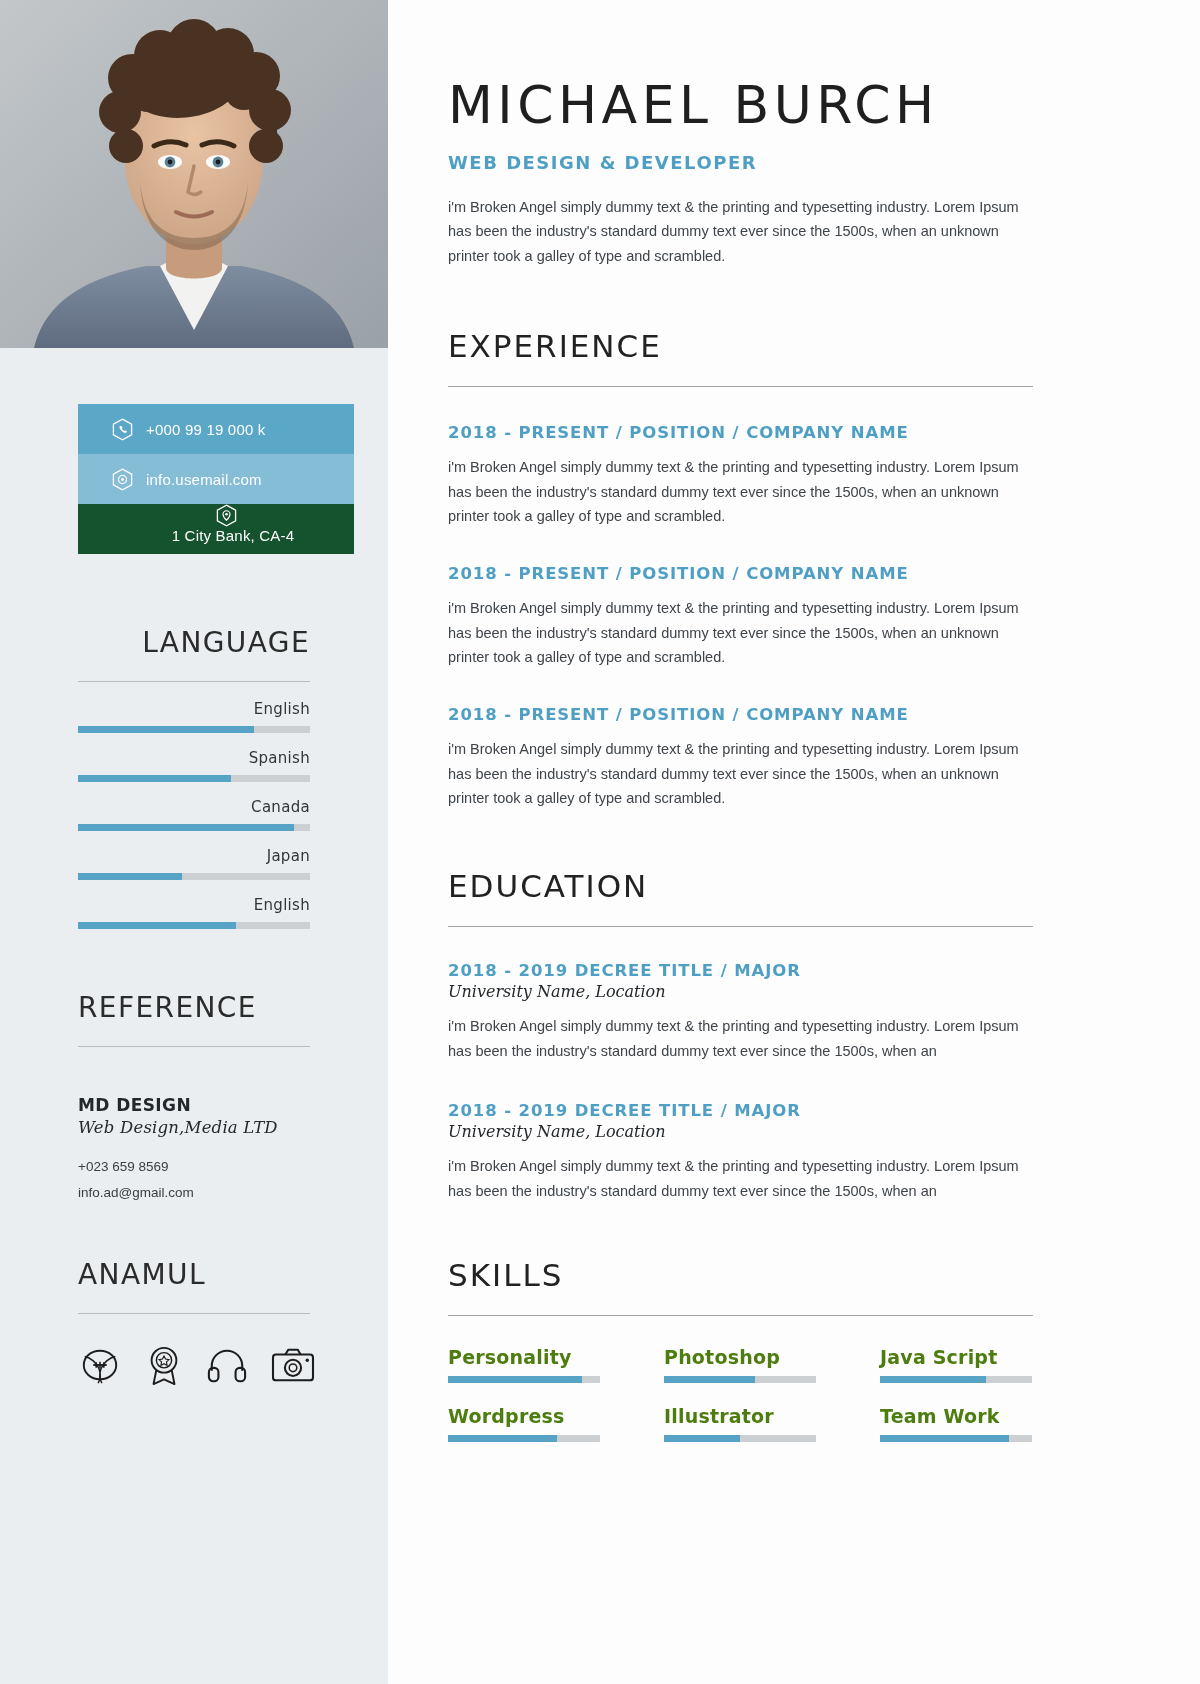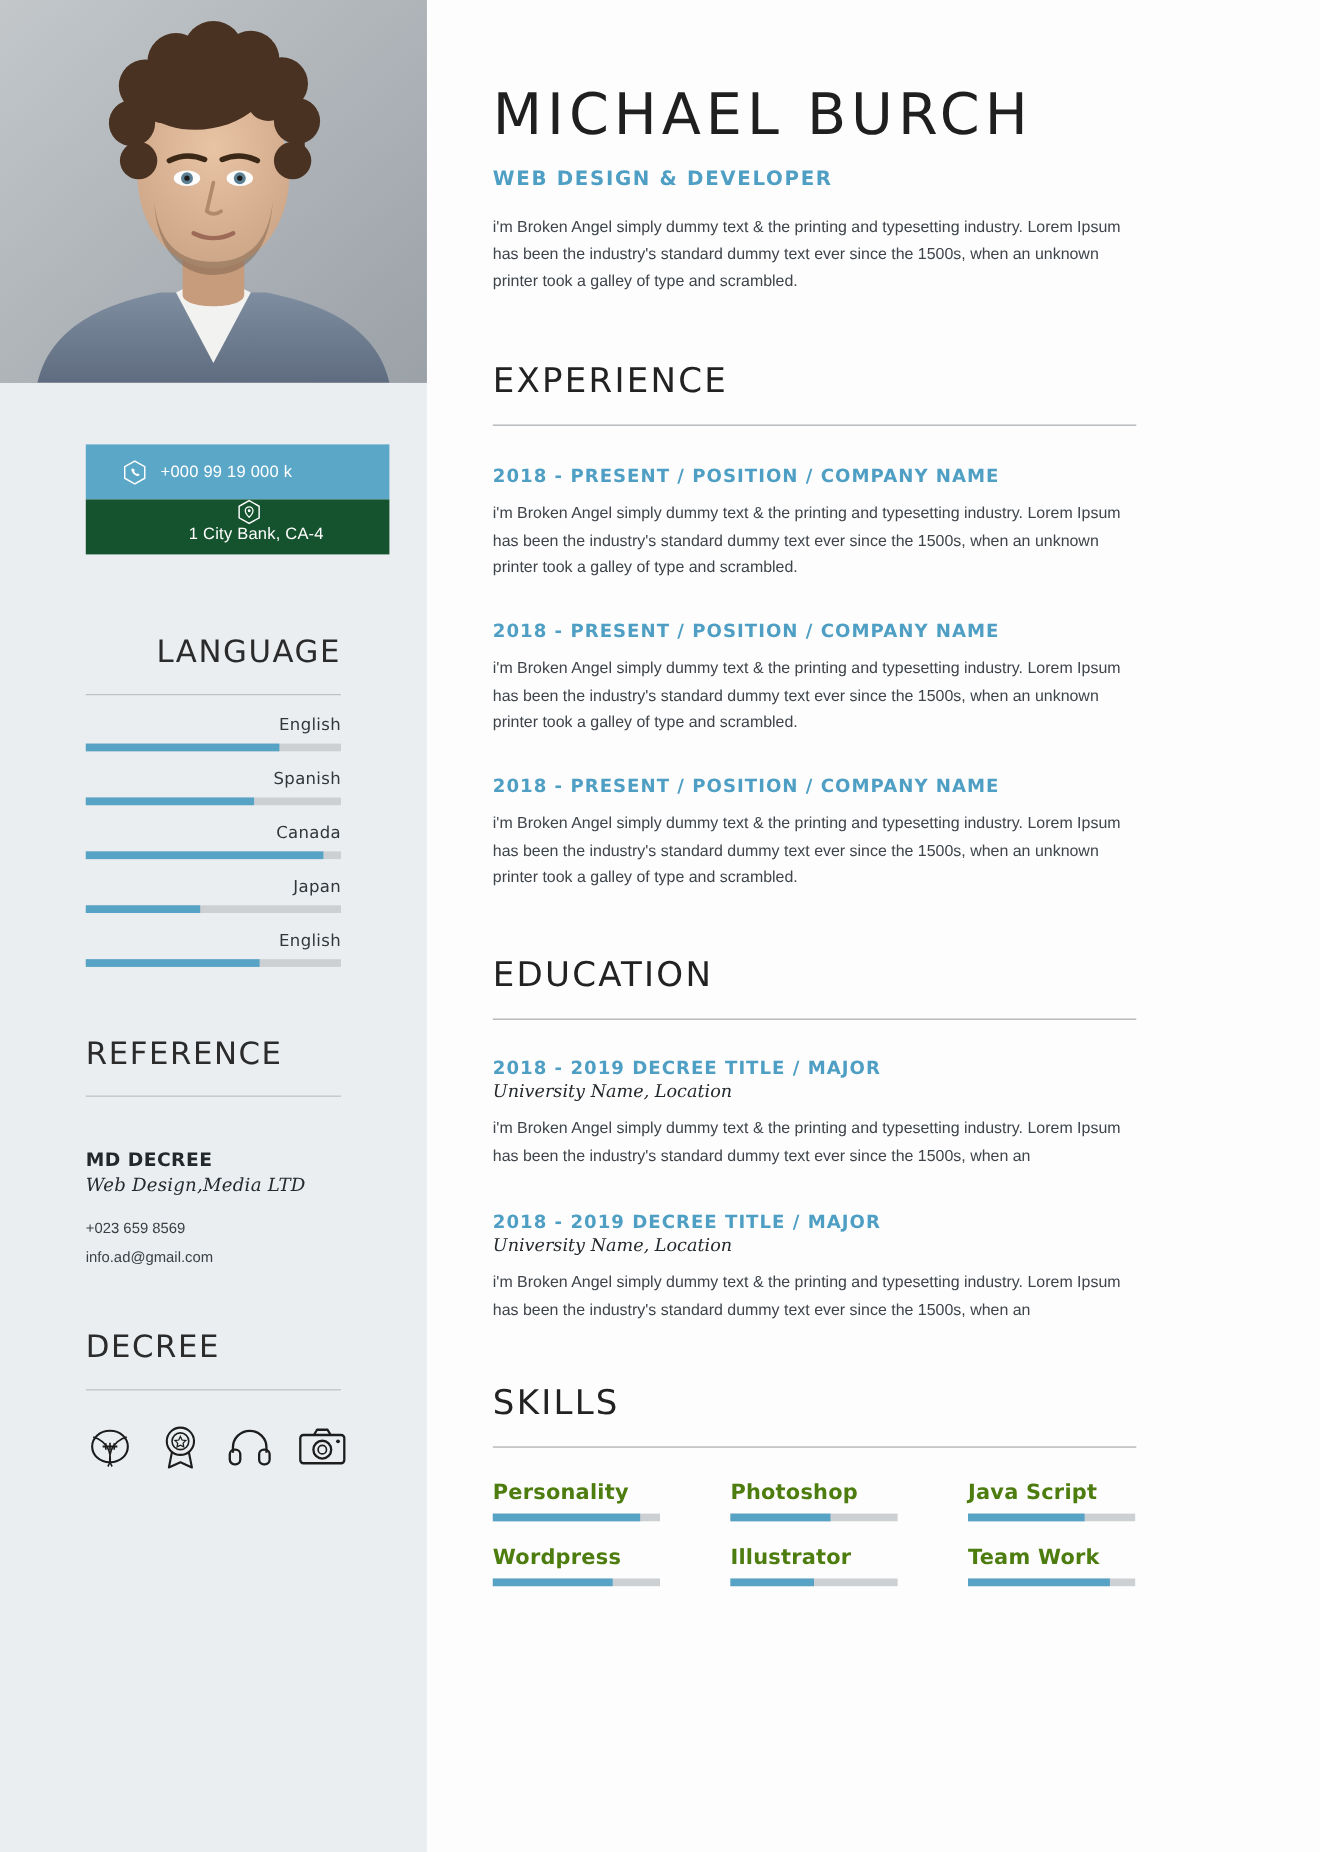--- a/index.html
+++ b/index.html
@@ -219,20 +219,30 @@
     <div class="contact-block">
       <div class="contact-row c-phone" style="background: rgb(90, 167, 200);">
         <span class="hex">
           <svg width="21" height="23" viewBox="0 0 24 26" fill="none" xmlns="http://www.w3.org/2000/svg">
             <path d="M12 1.2 L22.4 7 V19 L12 24.8 L1.6 19 V7 Z" stroke="#fff" stroke-width="1.5"></path>
             <path d="M9.3 8.6c-.7.6-1 1.6-.6 2.6.9 2.4 3 4.5 5.4 5.4 1 .4 2 .1 2.6-.6l.5-.6-2.2-1.5-.9.8c-1.2-.6-2.2-1.6-2.8-2.8l.8-.9-1.5-2.2-.5.6z" fill="#fff"></path>
           </svg>
         </span>
         <span>+000 99 19 000 k</span>
       </div>
+      <div class="contact-row c-mail" style="background: rgb(133, 188, 214);">
+        <span class="hex">
+          <svg width="21" height="23" viewBox="0 0 24 26" fill="none" xmlns="http://www.w3.org/2000/svg">
+            <path d="M12 1.2 L22.4 7 V19 L12 24.8 L1.6 19 V7 Z" stroke="#fff" stroke-width="1.5"></path>
+            <circle cx="12" cy="13" r="4.6" stroke="#fff" stroke-width="1.4"></circle>
+            <circle cx="12" cy="13" r="1.6" fill="#fff"></circle>
+          </svg>
+        </span>
+        <span>info.usemail.com</span>
+      </div>
       <div class="contact-row c-addr" style="background: #14532d; flex-direction: column;">
         <span class="hex">
           <svg width="21" height="23" viewBox="0 0 24 26" fill="none" xmlns="http://www.w3.org/2000/svg">
             <path d="M12 1.2 L22.4 7 V19 L12 24.8 L1.6 19 V7 Z" stroke="#fff" stroke-width="1.5"></path>
             <path d="M12 7.6c-2.2 0-4 1.8-4 4 0 3 4 6.8 4 6.8s4-3.8 4-6.8c0-2.2-1.8-4-4-4z" stroke="#fff" stroke-width="1.3" fill="none"></path>
             <circle cx="12" cy="11.6" r="1.5" fill="#fff"></circle>
           </svg>
         </span>
         <span>1 City Bank, CA-4</span>
       </div>
@@ -272,29 +282,29 @@
               <i style="width: 68%;"></i>
             </div>
           </div>
         </div>
     </div>
 
     <div class="side-section" style="margin-top:62px;">
       <div class="side-title">REFERENCE</div>
       <div class="side-rule"></div>
       <div style="margin-top:48px;">
-        <div class="ref-name">MD DECREE</div>
+        <div class="ref-name">MD DESIGN</div>
         <div class="ref-company">Web Design,Media LTD</div>
         <div class="ref-line" style="margin-top:22px;">+023 659 8569</div>
         <div class="ref-line">info.ad@gmail.com</div>
       </div>
     </div>
 
     <div class="side-section" style="margin-top:58px;">
-      <div class="side-title">DECREE</div>
+      <div class="side-title">ANAMUL</div>
       <div class="side-rule"></div>
       <div class="hobby-row">
         <span>
           <svg width="44" height="42" viewBox="0 0 46 44" fill="none" xmlns="http://www.w3.org/2000/svg">
             <path d="M6 22c0-8 7-15 17-15s17 7 17 15-7 15-17 15S6 30 6 22z" stroke="#1d1d1d" stroke-width="2"></path>
             <path d="M7 13c6 1 13 7 15 13s1 12-1 15M39 13c-6 1-13 7-15 13s-1 12 1 15" stroke="#1d1d1d" stroke-width="1.6"></path>
             <path d="M16 22h14" stroke="#1d1d1d" stroke-width="2"></path>
             <path d="M19 19v6M23 18.5v7M27 19v6" stroke="#1d1d1d" stroke-width="1.6"></path>
           </svg>
         </span>

